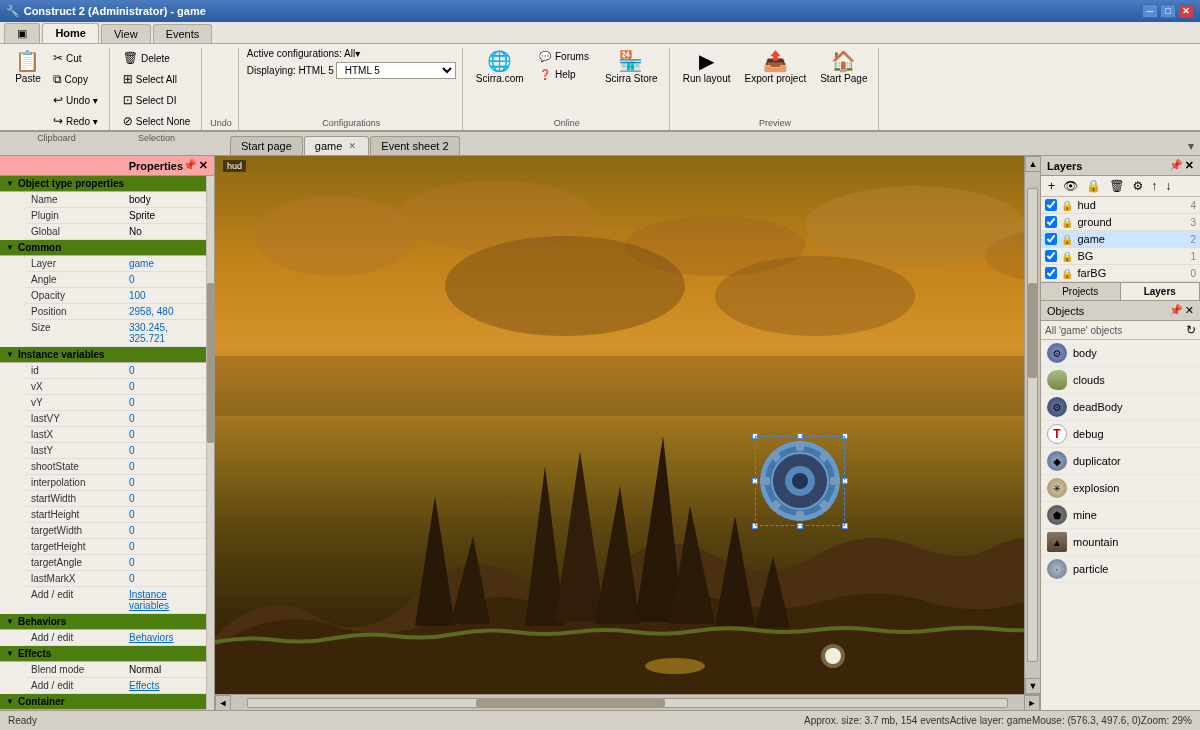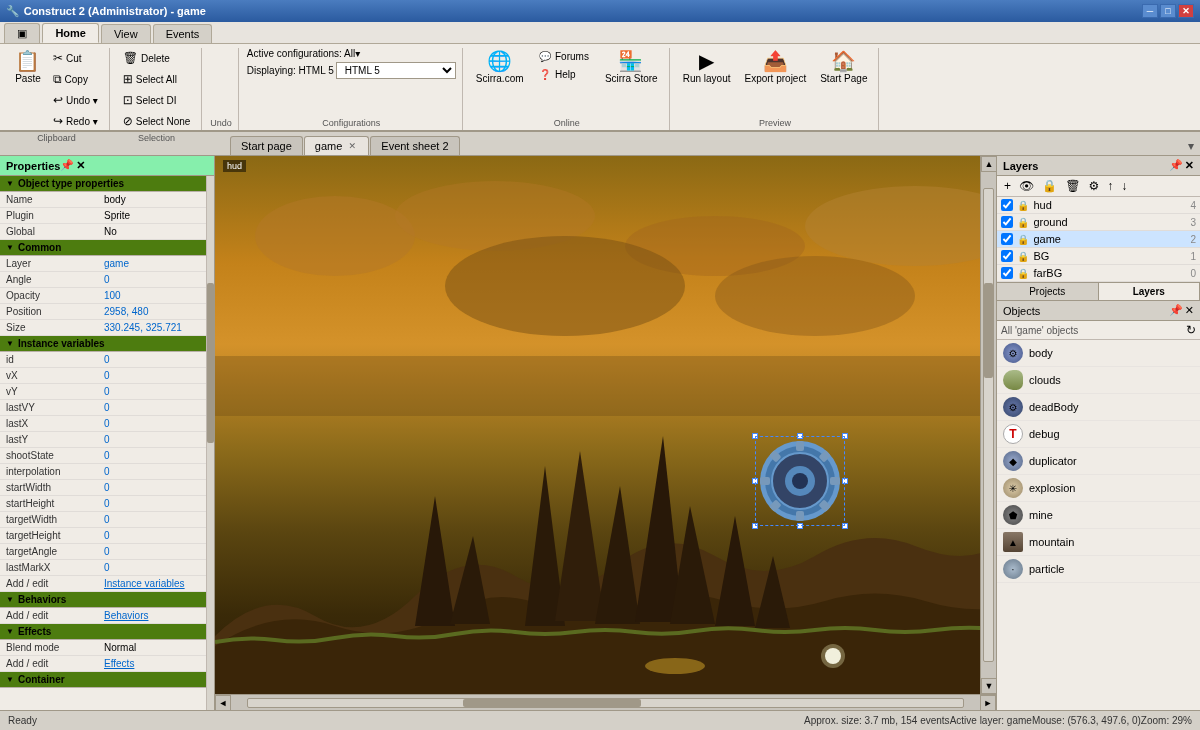--- a/index.html
+++ b/index.html
@@ -158,26 +158,26 @@
     
     #properties-panel {
       width: 215px;
       background: #f0ece6;
       border-right: 1px solid #a09888;
       display: flex;
       flex-direction: column;
       overflow: hidden;
     }
     #properties-header {
-      background: #86efac;
+      background: #fca5a5;
       padding: 3px 6px;
       border-bottom: 1px solid #a09888;
       display: flex;
       align-items: center;
-      justify-content: flex-start;
+      justify-content: flex-end;
       font-weight: bold;
       font-size: 11px;
     }
     #properties-header-icons { display: flex; gap: 2px; }
     #properties-header-icons span { cursor: pointer; font-size: 11px; }
 
     .prop-toolbar {
       display: flex; align-items: center; padding: 2px 4px; border-bottom: 1px solid #c0b8b0; gap: 2px;
     }
     .prop-toolbar-btn { font-size: 11px; cursor: pointer; padding: 1px 3px; }
@@ -191,20 +191,21 @@
       display: flex; align-items: center; gap: 4px;
       cursor: pointer;
     }
     .prop-section-title::before { content: '▼'; font-size: 8px; }
 
     .prop-row {
       display: flex;
       padding: 1px 0;
       border-bottom: 1px solid #e0dcd8;
       min-height: 16px;
+      margin-left: 25px;
     }
     .prop-name {
       width: 100px;
       padding: 1px 6px;
       color: #333;
       font-size: 10px;
       flex-shrink: 0;
     }
     .prop-value {
       flex: 1;
@@ -273,21 +274,21 @@
     }
     .hscroll-thumb {
       position: absolute;
       left: 30%; width: 25%; height: 100%;
       background: #a09888; border-radius: 2px;
     }
     .scroll-btn { width: 16px; height: 16px; background: #c8c4bc; border: 1px solid #a09888; display: flex; align-items: center; justify-content: center; cursor: pointer; font-size: 9px; }
 
     
     #right-panel {
-      width: 204px;
+      width: 160px;
       background: #f0ece6;
       border-left: 1px solid #a09888;
       display: flex;
       flex-direction: column;
     }
     #layers-header {
       background: #d4d0c8;
       padding: 3px 6px;
       border-bottom: 1px solid #a09888;
       display: flex;

